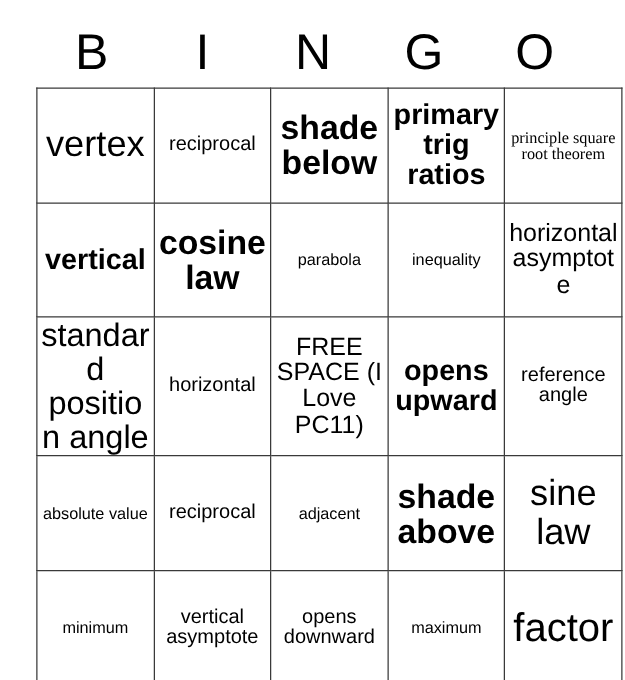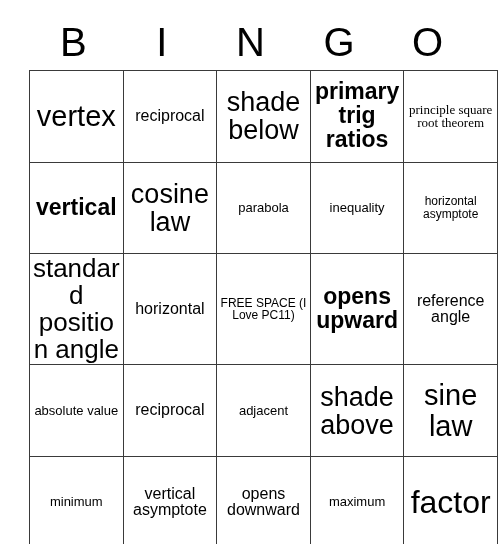--- a/index.html
+++ b/index.html
@@ -64,26 +64,26 @@
     word-wrap: break-word;
   }
   .cell-text {
     display: block;
     width: 100%;
   }
 
   
   .fs-xxl  { font-size: 32px; }
   .fs-xl   { font-size: 29px; }
-  .fs-l    { font-size: 27px; }
+  .fs-l    { font-size: 27px; font-weight: bold; }
   .fs-m    { font-size: 23px; font-weight: bold; }
   .fs-ms   { font-size: 26px; }
   .fs-s    { font-size: 13px; }
   .fs-xs   { font-size: 16px; }
-  .fs-xxs  { font-size: 12px; }
+  .fs-xxs  { font-size: 20px; }
   .fs-tiny { font-size: 13px; font-family: Liberation Serif, serif; }
 </style>
 </head>
 <body>
 
 <div id="card">
 
   <div id="bingo-header">
     <div class="header-letter">B</div>
     <div class="header-letter">I</div>

